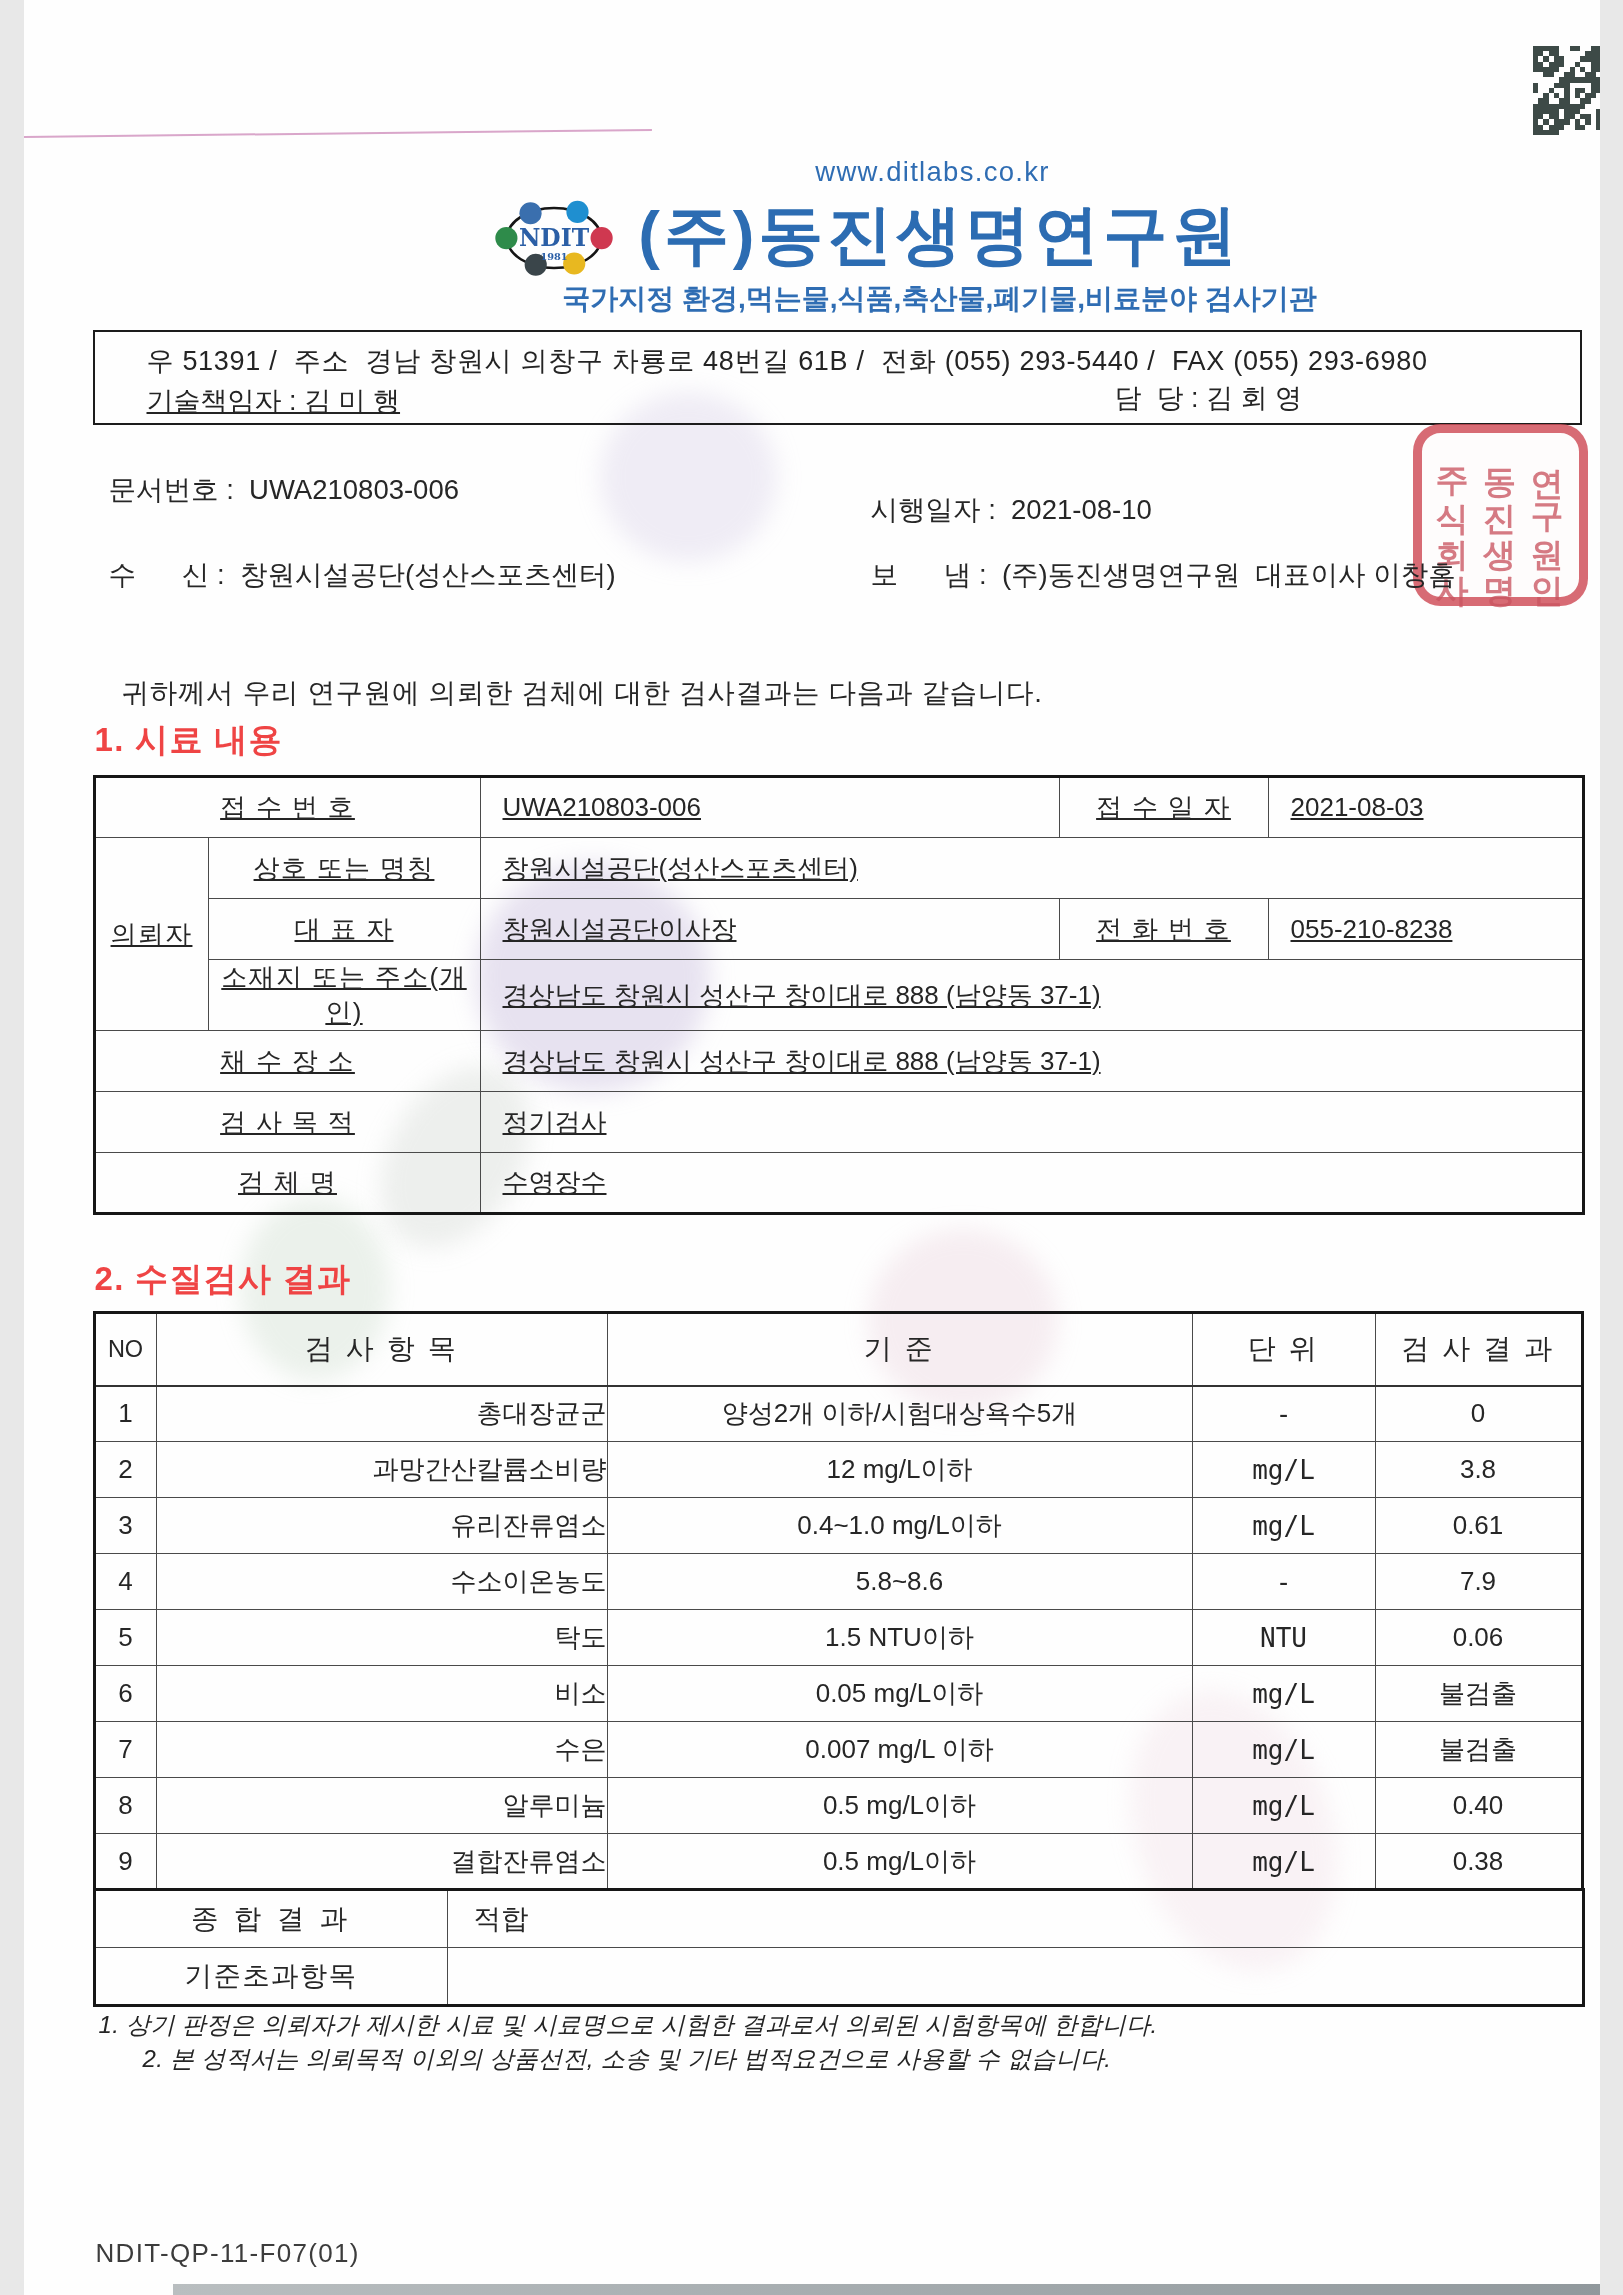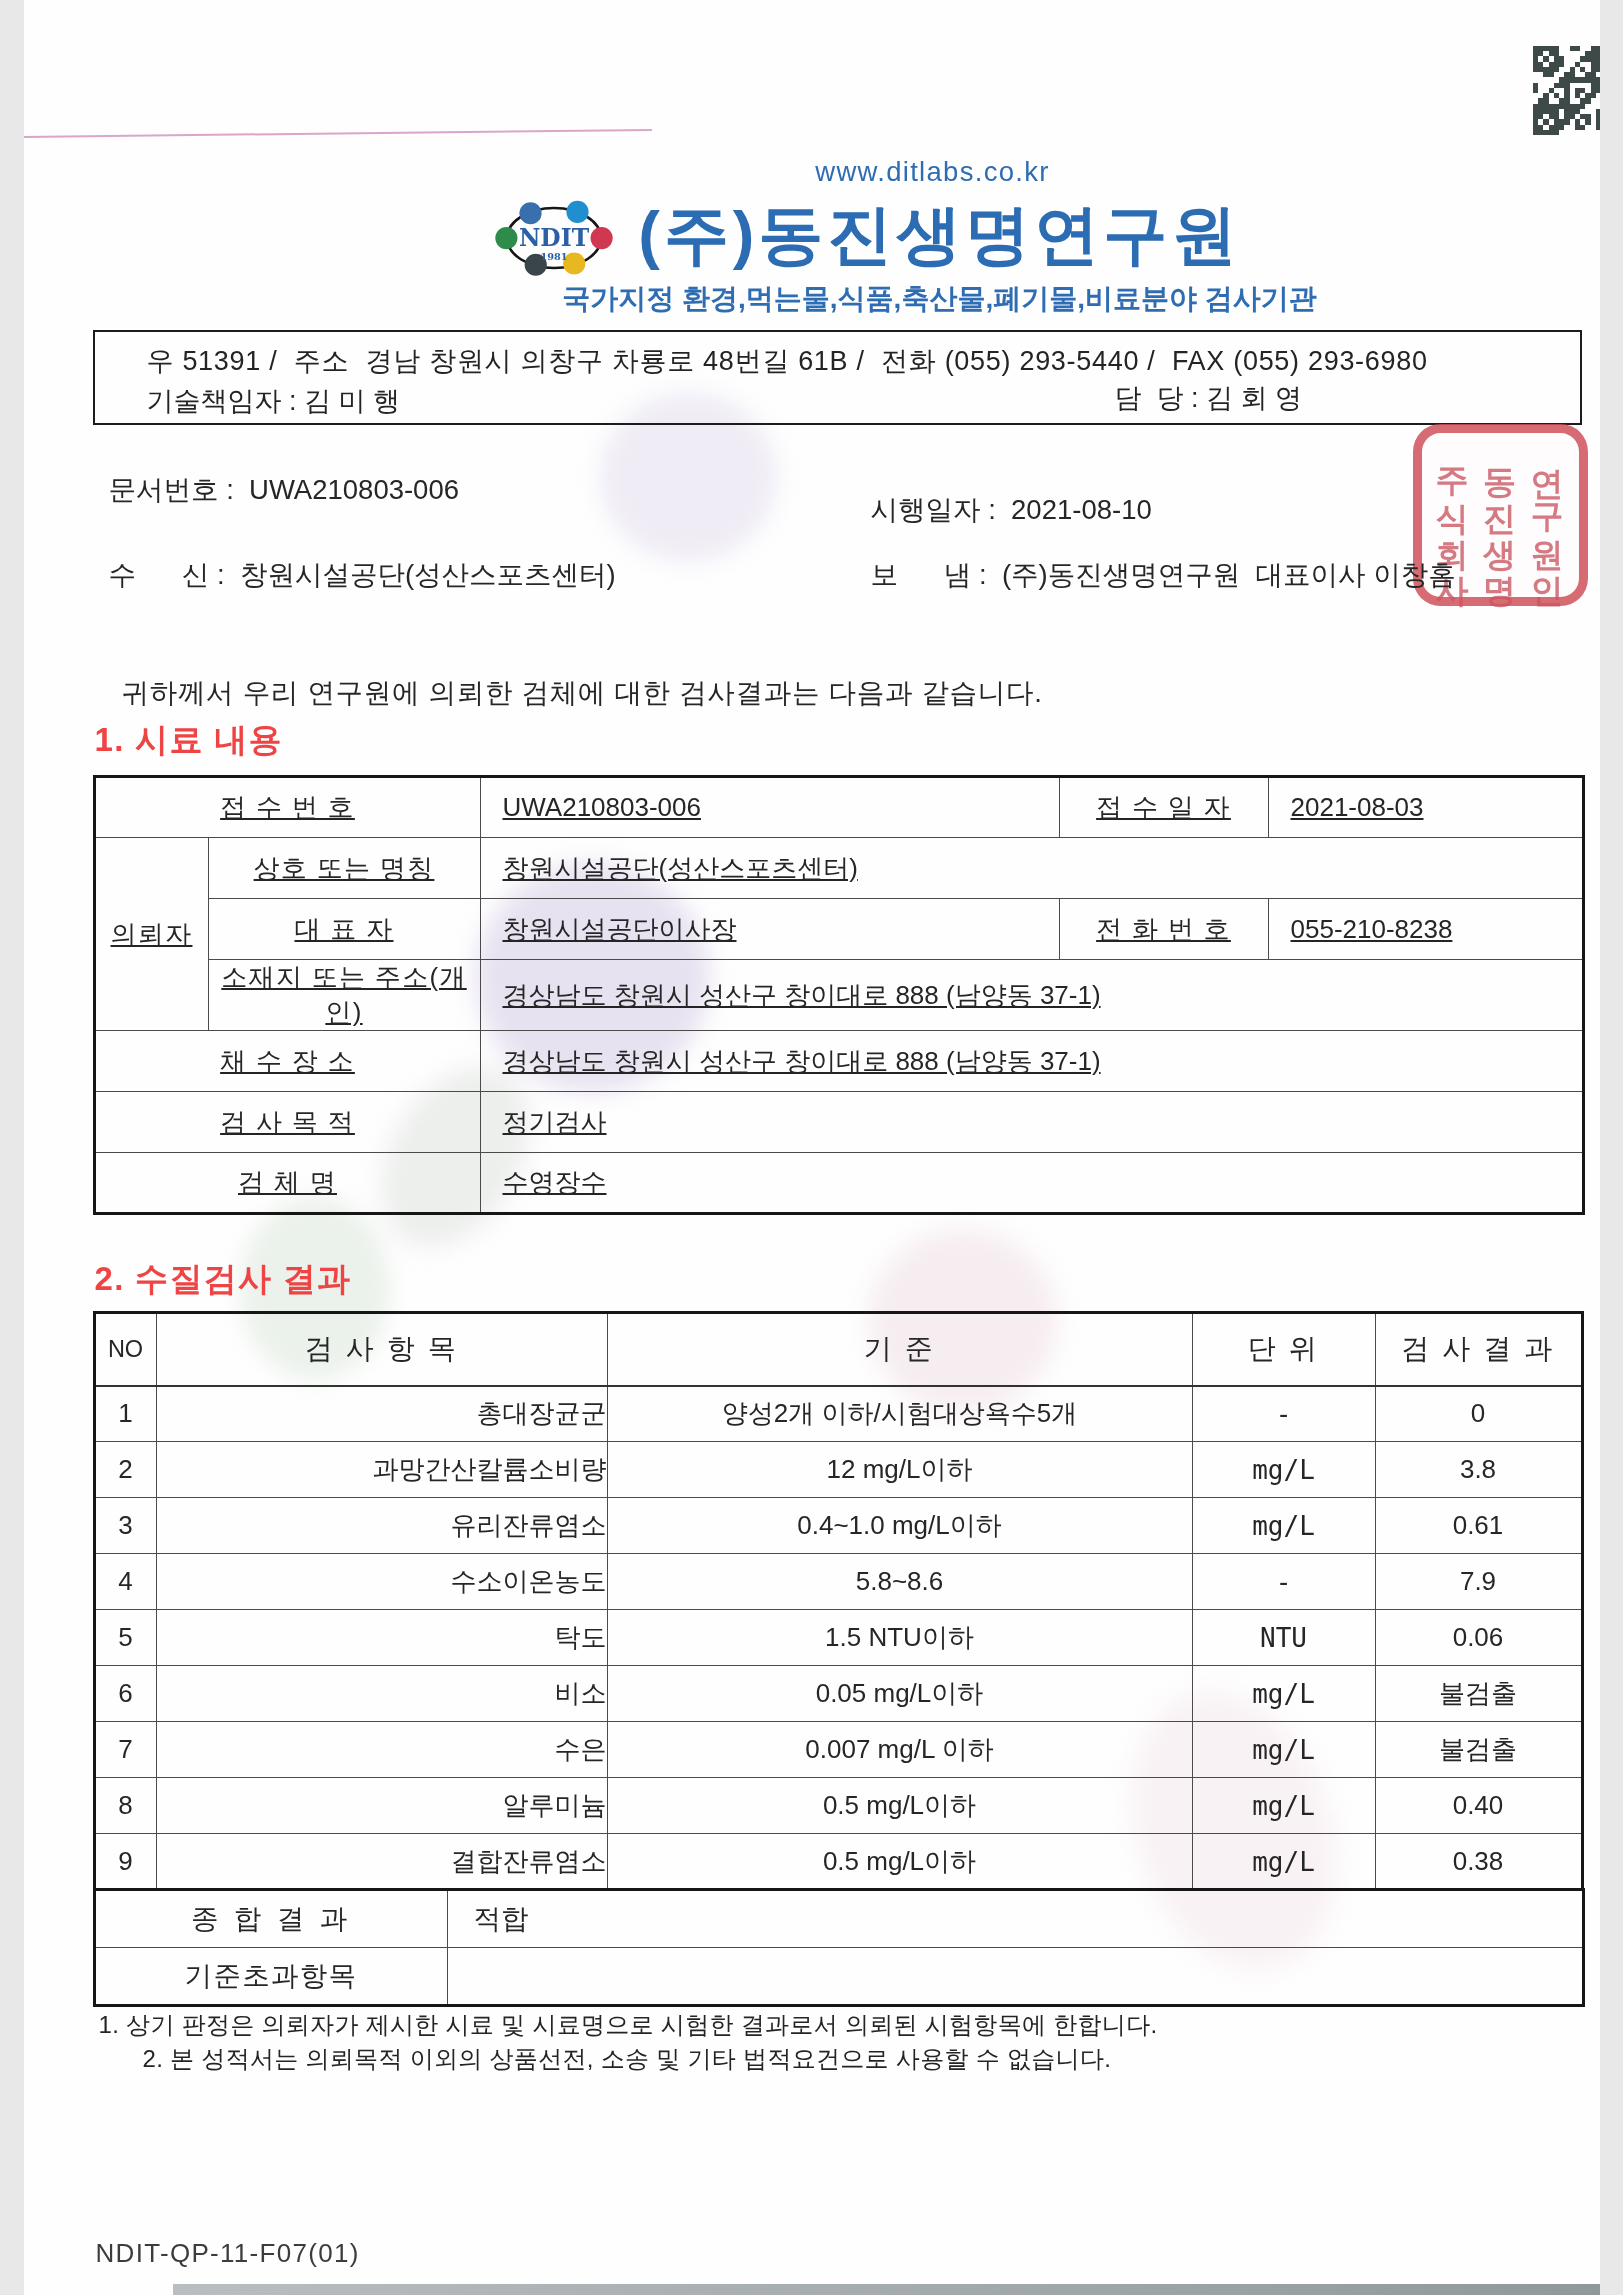--- a/index.html
+++ b/index.html
@@ -22,36 +22,36 @@
     color:#2f6db3; letter-spacing:1.3px;}
   .company{top:191px; left:916px; transform:translateX(-50%); font-size:65px;
     font-weight:700; color:#2c6cb2; letter-spacing:3.9px; white-space:nowrap;}
   .tagline{top:280px; left:916px; transform:translateX(-50%); font-size:28px;
     font-weight:700; color:#2f6db3; white-space:nowrap;}
   .logo{left:470px; top:196px;}
   
   .contact-box{left:69px; top:330px; width:1489px; height:95px;
     border:2.6px solid #1c1c1c; box-sizing:border-box; font-size:27px;}
   .c-line1{left:52px; top:10.5px; white-space:pre; letter-spacing:0.7px;}
-  .c-tech{left:52px; top:51px; white-space:pre;}
+  .c-tech{left:52px; top:51px; white-space:pre;text-decoration:underline;}
   .c-staff{left:1020px; top:48px; white-space:pre;}
   
   .doc-row{font-size:27.5px; white-space:pre; z-index:2;}
   .subject-val{font-size:30px; font-weight:700; text-decoration:underline;
     text-underline-offset:6.5px; letter-spacing:1.3px;}
   .stamp{left:1389px; top:424px; width:175px; height:182px; box-sizing:border-box;
     border:9.8px solid rgba(206,74,86,.82); border-radius:27.5px; z-index:1;
     display:flex; justify-content:space-evenly; align-items:center;
     filter:blur(0.4px); background:rgba(255,240,240,.12);}
   .stamp-col{writing-mode:vertical-rl; text-orientation:upright; font-size:33px;
     font-weight:700; color:rgba(201,84,96,.78); letter-spacing:2.6px; line-height:1;}
   
   .greeting{left:98px; top:675px; font-size:27.5px; letter-spacing:0.7px;}
   .sec-title{font-size:33px; font-weight:700; color:#ef4444; letter-spacing:1.3px;}
-  .note{left:75px; font-size:24px; letter-spacing:0.3px;}
+  .note{left:75px; font-size:24px; letter-spacing:0.3px;font-style:italic;}
   .form-code{left:72px; top:2238px; font-size:26px; color:#3c3c3c; letter-spacing:1.3px;}
   
   table{border-collapse:collapse; table-layout:fixed;}
   .t1{left:69px; top:775px;}
   .t1 td{border:1.3px solid #4a4a4a; font-size:26px; height:61px; padding:0;
     box-sizing:border-box; background:transparent;}
   .t1{border:3.3px solid #161616;text-decoration:underline;}
   .lab{text-align:center; letter-spacing:1.3px;}
   .val{text-align:left; padding-left:22px !important;}
   .t2{left:69px; top:1311px; border:3.3px solid #161616; border-bottom:none;}

